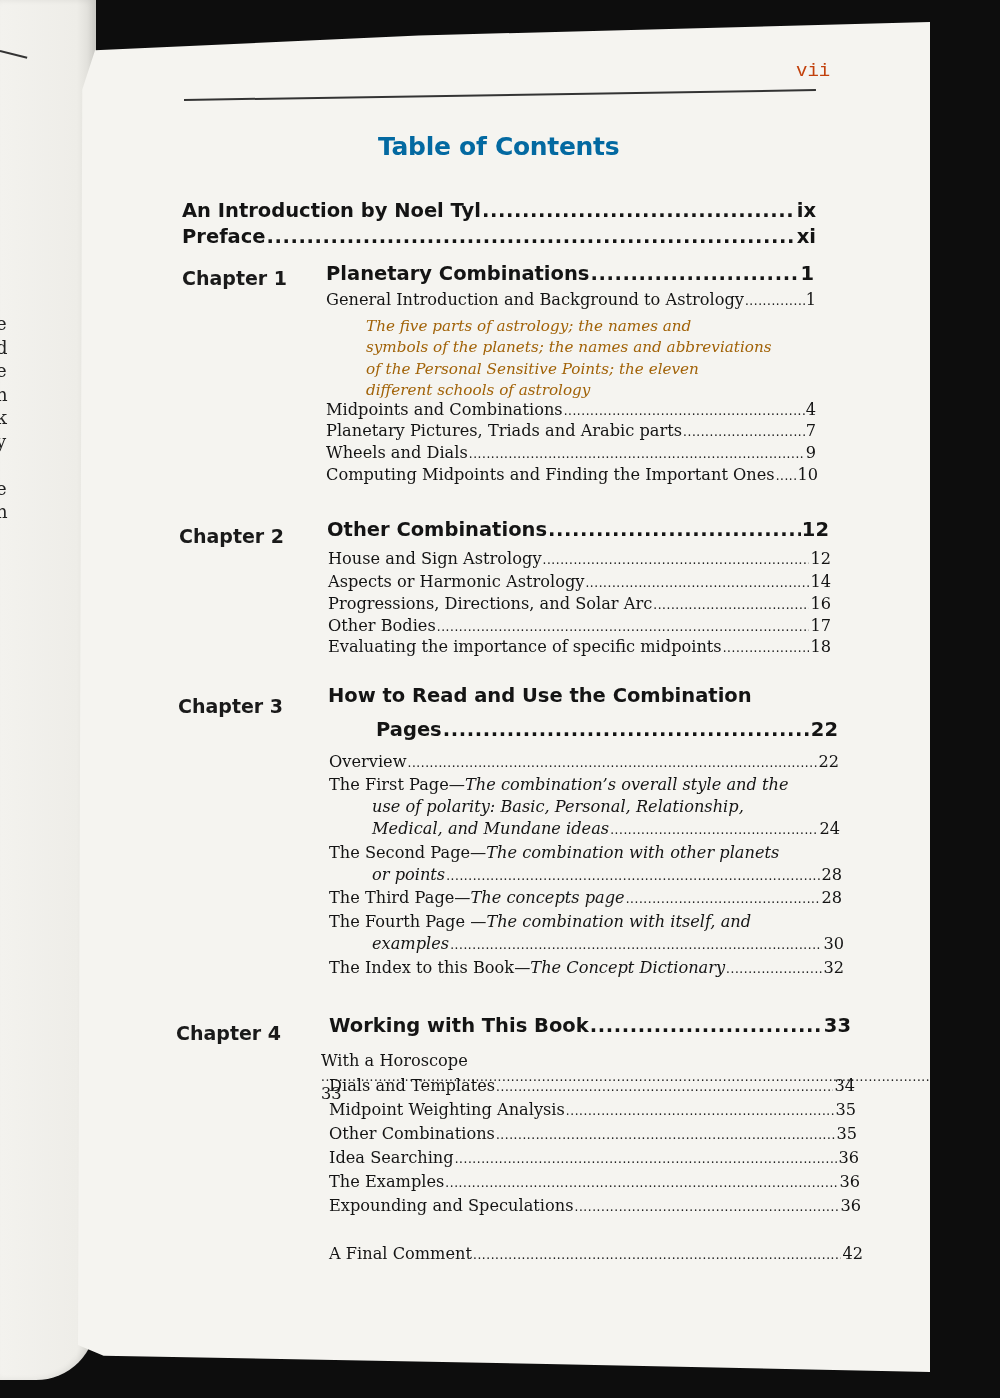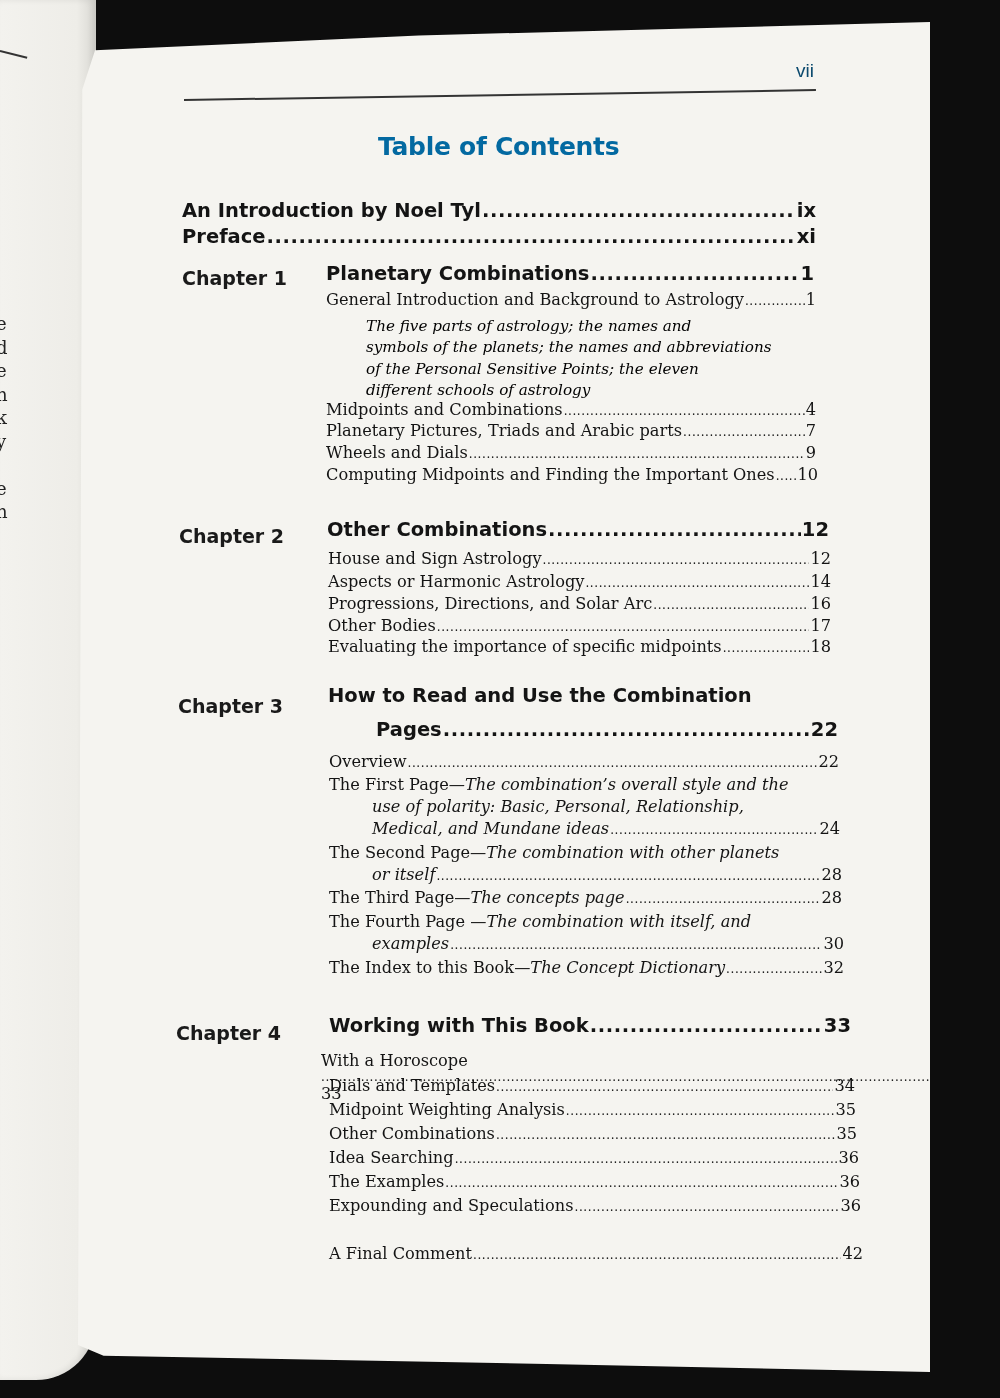--- a/index.html
+++ b/index.html
@@ -22,21 +22,21 @@
       font-family:"DejaVu Serif", serif; font-size:18px; color:#222; line-height:23.5px;
     }
     .page {
       position:absolute; left:78px; top:22px; width:852px; height:1350px;
       background:#f5f4f0;
       clip-path: polygon(2% 2.1%, 40% 1%, 100% 0%, 100% 100%, 55% 99.4%, 3% 98.8%, 0% 98%, 0.5% 5%);
     }
     .page-inner { position:absolute; left:0; top:0; width:100%; height:100%; }
     .page-number {
       position:absolute; left:718px; top:38px;
-      font-family:Liberation Sans, sans-serif; font-size:19px; color:#0c4a6e;
+      font-family:Liberation Mono, monospace; font-size:19px; color:#c2410c;
     }
     .header-rule {
       position:absolute; left:106px; top:77px; width:632px; height:1.6px; background:#333;
       transform:rotate(-0.9deg); transform-origin:left;
     }
     .title {
       position:absolute; left:300px; top:110px;
       font-family:"DejaVu Sans", sans-serif; font-weight:bold; font-size:25px; color:#0369a1;
       letter-spacing:-0.3px;
     }
@@ -53,21 +53,21 @@
     .sans-big { font-family:"DejaVu Sans", sans-serif; font-weight:bold; font-size:19.5px; }
     .sans-big .num { font-size:19.5px; }
     .chapter-label {
       position:absolute; font-family:"DejaVu Sans", sans-serif; font-weight:bold;
       font-size:19px; color:#1a1a1a;
     }
     .serif { font-family:"DejaVu Serif", serif; font-size:16.2px; }
     .serif .dots { font-size:12px; }
     .italic-block {
       position:absolute; font-family:"DejaVu Serif", serif; font-style:italic;
-      font-size:15.2px; line-height:21.4px; color:#000000;
+      font-size:15.2px; line-height:21.4px; color:#a16207;
     }
     .it { font-style:italic; }
     .bignum { font-size:22px; }
   </style>
 </head>
 <body>
 
 <div class="left-page">
   <div class="rule"></div>
   <div class="left-frags">
@@ -194,21 +194,21 @@
       <span class="label it">Medical, and Mundane ideas</span>
       <span class="dots"></span>
       <span class="num">24</span>
     </div>
 
     <div class="row serif" style="left:251px; top:821px; width:510px;">
       <span class="label">The Second Page—</span>
         <span class="label it">The combination with other planets</span>
     </div>
     <div class="row serif" style="left:294px; top:843px; width:470px;">
-      <span class="label it">or itself</span>
+      <span class="label it">or points</span>
       <span class="dots"></span>
       <span class="num">28</span>
     </div>
 
     <div class="row serif" style="left:251px; top:866px; width:513px;">
       <span class="label">The Third Page—</span>
         <span class="label it">The concepts page</span>
       <span class="dots"></span>
       <span class="num">28</span>
     </div>

